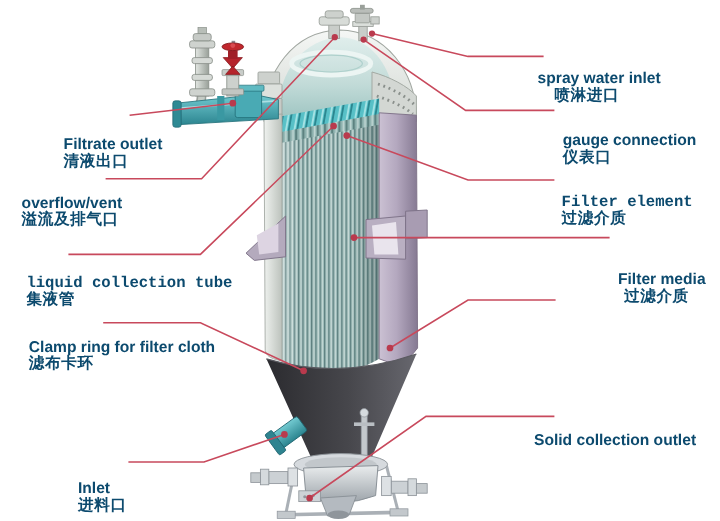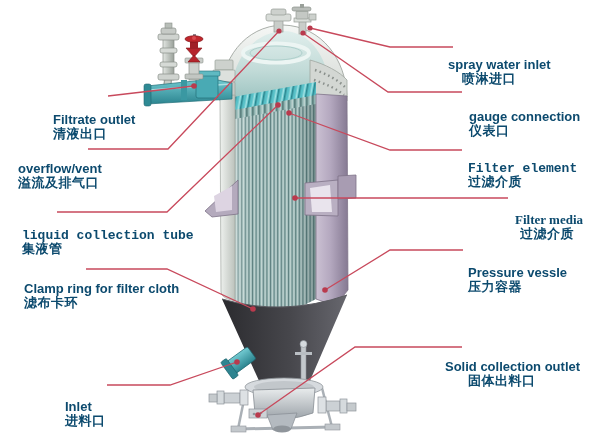--- a/index.html
+++ b/index.html
@@ -250,26 +250,21 @@
   <span class="cn" style="margin-left:14px;">喷淋进口</span>
 </div>
 <div class="label" style="left:469px;top:76px;">
   <span class="en">gauge connection</span>
   <span class="cn">仪表口</span>
 </div>
 <div class="label" style="left:468px;top:128px;font-family:Liberation Mono, monospace;">
   <span class="en">Filter element</span>
   <span class="cn">过滤介质</span>
 </div>
-<div class="label" style="left:515px;top:179px;font-family:Liberation Serif, serif;">
+<div class="label" style="left:515px;top:192px;">
   <span class="en">Filter media</span>
   <span class="cn" style="margin-left:5px;">过滤介质</span>
 </div>
-<div class="label" style="left:468px;top:232px;">
-  <span class="en">Pressure vessle</span>
-  <span class="cn">压力容器</span>
-</div>
 <div class="label" style="left:445px;top:326px;">
   <span class="en">Solid collection outlet</span>
-  <span class="cn" style="margin-left:23px;">固体出料口</span>
 </div>
 
 </div>
 
 </body></html>

